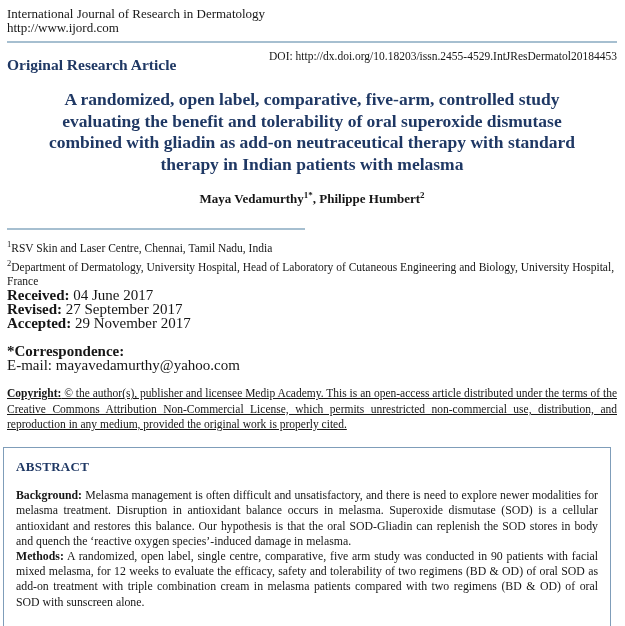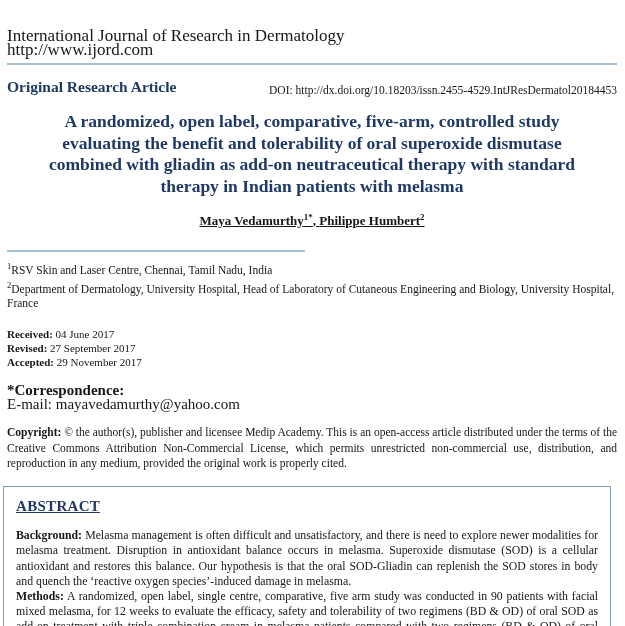--- a/index.html
+++ b/index.html
@@ -12,57 +12,57 @@
   *{box-sizing:border-box;}
   html,body{margin:0;padding:0;}
   body{
     width:625px;height:626px;overflow:hidden;
     background:var(--paper);color:var(--ink);
     font-family:"Liberation Serif","DejaVu Serif",serif;
   }
   .page{padding:7px 8px 0 7px;}
 
   
-  .masthead{font-size:17px;line-height:13.5px;margin-top:22px;}
+  .masthead{font-size:13px;line-height:13.5px;}
   .masthead .citation{font-style:italic;}
 
   .full-rule{border:none;border-top:2px solid var(--rule);margin:7px 0 0 0;}
 
   
   .banner{display:flex;justify-content:space-between;align-items:flex-start;margin-top:6px;gap:13px;}
   .article-type{color:var(--navy);font-weight:bold;font-size:15.5px;margin-top:7px;white-space:nowrap;}
-  .doi{font-size:11.5px;margin-top:13px;text-align:right;}
+  .doi{font-size:11.5px;margin-top:1px;text-align:right;}
 
   
   .title{
     color:var(--navy);font-weight:bold;text-align:center;
     font-size:17.5px;line-height:21.5px;margin:15px 0 0 0;padding:0 28px;
   }
-  .authors{text-align:center;font-weight:bold;font-size:13px;margin-top:15px;text-decoration:underline;}
+  .authors{text-align:center;font-weight:bold;font-size:13px;margin-top:15px;}
   .authors sup{font-size:9px;}
 
   .author-rule{border:none;border-top:2px solid var(--rule);width:298px;margin:21px 0 7px 0;}
 
   .affiliations{font-size:11.5px;line-height:14.5px;}
   .affiliations sup{font-size:8.5px;}
 
-  .history{margin-top:17px;font-size:11px;line-height:14px;}
+  .history{font-size:15px;line-height:14px;}
   .history b{font-weight:bold;}
 
   .correspondence{margin-top:14px;font-size:15px;line-height:14px;}
 
-  .copyright{margin-top:14px;font-size:11.5px;line-height:15.2px;text-align:justify;}
+  .copyright{margin-top:14px;font-size:11.5px;line-height:15.2px;text-align:justify;text-decoration:underline;}
 
   
   .abstract-box{
     margin:15px 6px 0 -4px;
     border:1.6px solid var(--border);
     padding:9px 12px 60px 12px;
   }
-  .abstract-heading{color:var(--navy);font-weight:bold;font-size:15px;letter-spacing:.3px;margin:2px 0 0 0;text-decoration:underline;}
+  .abstract-heading{color:var(--navy);font-weight:bold;font-size:13px;letter-spacing:.3px;margin:2px 0 0 0;}
   .abstract-body{margin-top:13px;}
   .abstract-body p{margin:0;text-align:justify;font-size:11.8px;line-height:15.2px;}
   b.run-label{font-weight:bold;}
 </style>
 </head>
 <body>
 
 <div class="page">
 
   <div class="masthead">

